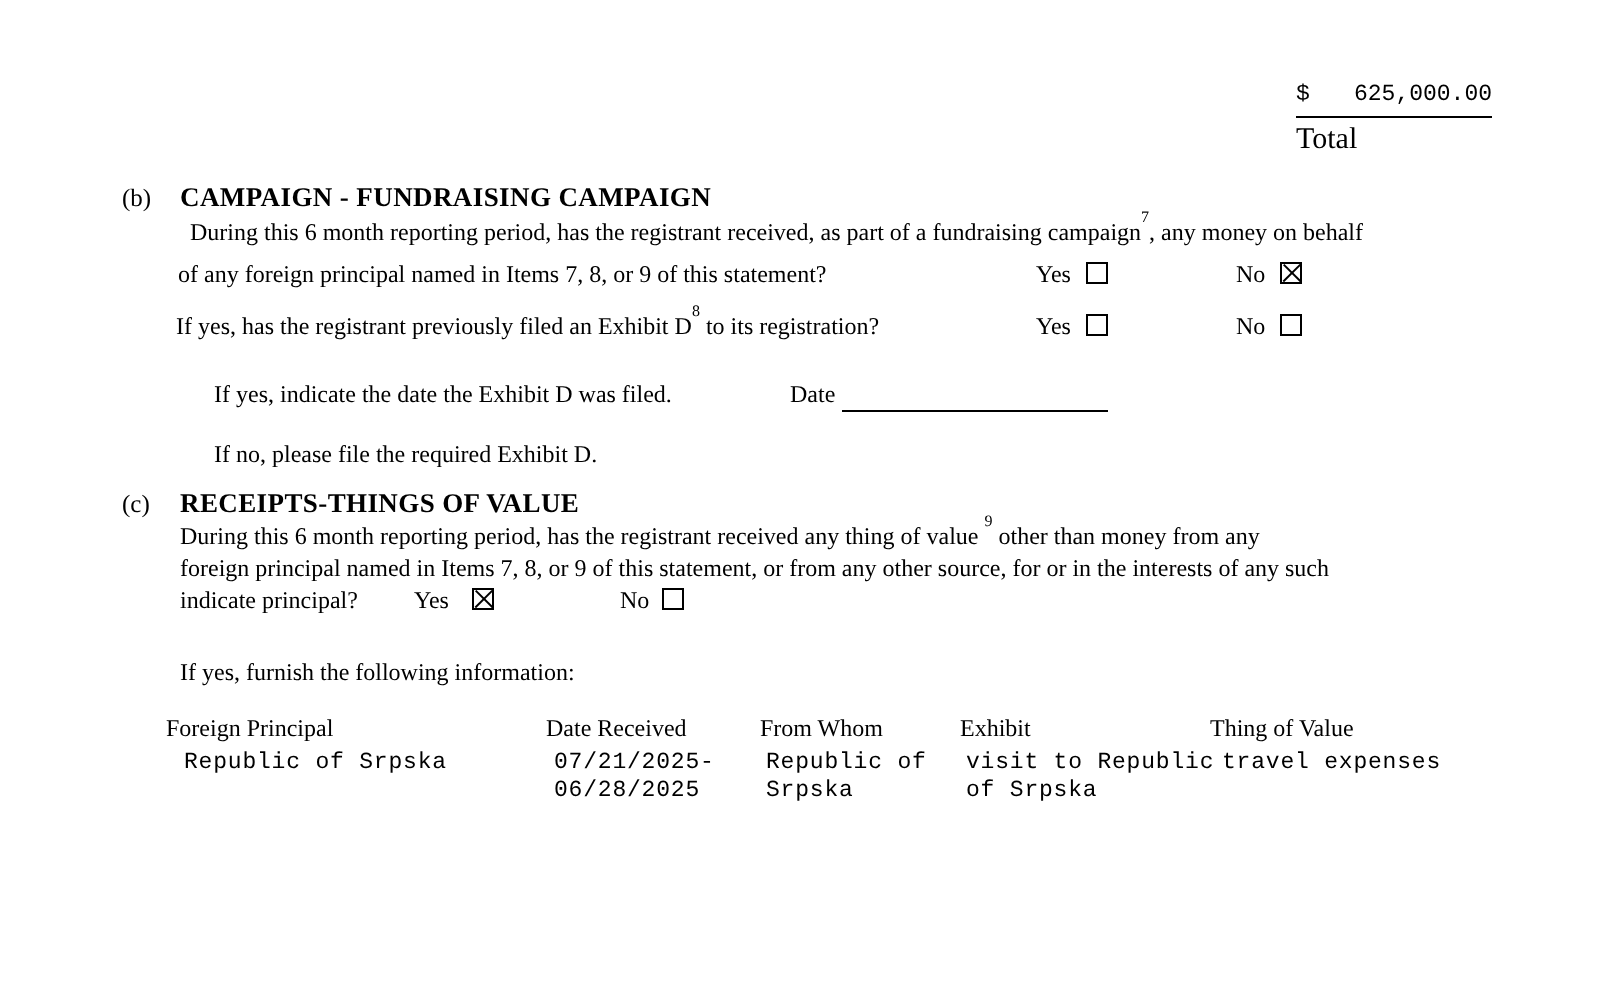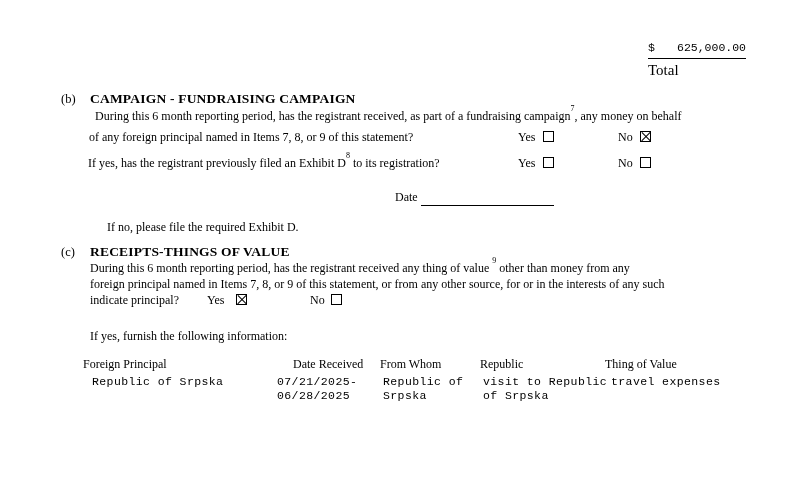--- a/index.html
+++ b/index.html
@@ -90,43 +90,44 @@
   <span class="checkbox" style="left:543px; top:131px;"></span>
   <div class="abs" style="left:618px; top:130px;">No</div>
   <span class="checkbox checked" style="left:640px; top:131px;"></span>
 
   <div class="abs" style="left:88px; top:156px;"><span>If yes, has the registrant previously filed an Exhibit D</span><sup class="fn">8</sup><span> to its registration?</span></div>
   <div class="abs" style="left:518px; top:156px;">Yes</div>
   <span class="checkbox" style="left:543px; top:157px;"></span>
   <div class="abs" style="left:618px; top:156px;">No</div>
   <span class="checkbox" style="left:640px; top:157px;"></span>
 
+  <div class="abs" style="left:107px; top:190px;">If yes, indicate the date the Exhibit D was filed.</div>
   <div class="abs" style="left:395px; top:190px;text-align:right;">Date</div>
   <div class="date-line" style="left:421px; top:191px; width:133px;"><span class="value"></span></div>
 
   <div class="abs" style="left:107px; top:220px;">If no, please file the required Exhibit D.</div>
 
   <div class="abs item-label" style="left:61px; top:245px;">(c)</div>
   <div class="abs title" style="left:90px; top:244px;">RECEIPTS-THINGS OF VALUE</div>
 
   <div class="abs" style="left:90px; top:261px;"><span>During this 6 month reporting period, has the registrant received any thing of value </span><sup class="fn">9</sup><span> other than money from any</span></div>
   <div class="abs" style="left:90px; top:277px;">foreign principal named in Items 7, 8, or 9 of this statement, or from any other source, for or in the interests of any such</div>
   <div class="abs" style="left:90px; top:293px;">indicate principal?</div>
 
   <div class="abs" style="left:207px; top:293px;">Yes</div>
   <span class="checkbox checked" style="left:236px; top:294px;"></span>
   <div class="abs" style="left:310px; top:293px;">No</div>
   <span class="checkbox" style="left:331px; top:294px;"></span>
 
   <div class="abs" style="left:90px; top:329px;">If yes, furnish the following information:</div>
 
   <div class="abs th" style="left:83px;  top:357px;">Foreign Principal</div>
-  <div class="abs th" style="left:273px; top:357px;margin-left:20px;">Date Received</div>
+  <div class="abs th" style="left:273px; top:357px;">Date Received</div>
   <div class="abs th" style="left:380px; top:357px;">From Whom</div>
-  <div class="abs th" style="left:480px; top:357px;">Republic</div>
+  <div class="abs th" style="left:480px; top:357px;">Exhibit</div>
   <div class="abs th" style="left:605px; top:357px;">Thing of Value</div>
 
   <div class="td" style="left:92px;  top:375px;">Republic of Srpska</div>
   <div class="td" style="left:277px; top:375px;">07/21/2025-
 06/28/2025</div>
   <div class="td" style="left:383px; top:375px;">Republic of
 Srpska</div>
   <div class="td" style="left:483px; top:375px;">visit to Republic
 of Srpska</div>
   <div class="td" style="left:611px; top:375px;">travel expenses</div>

